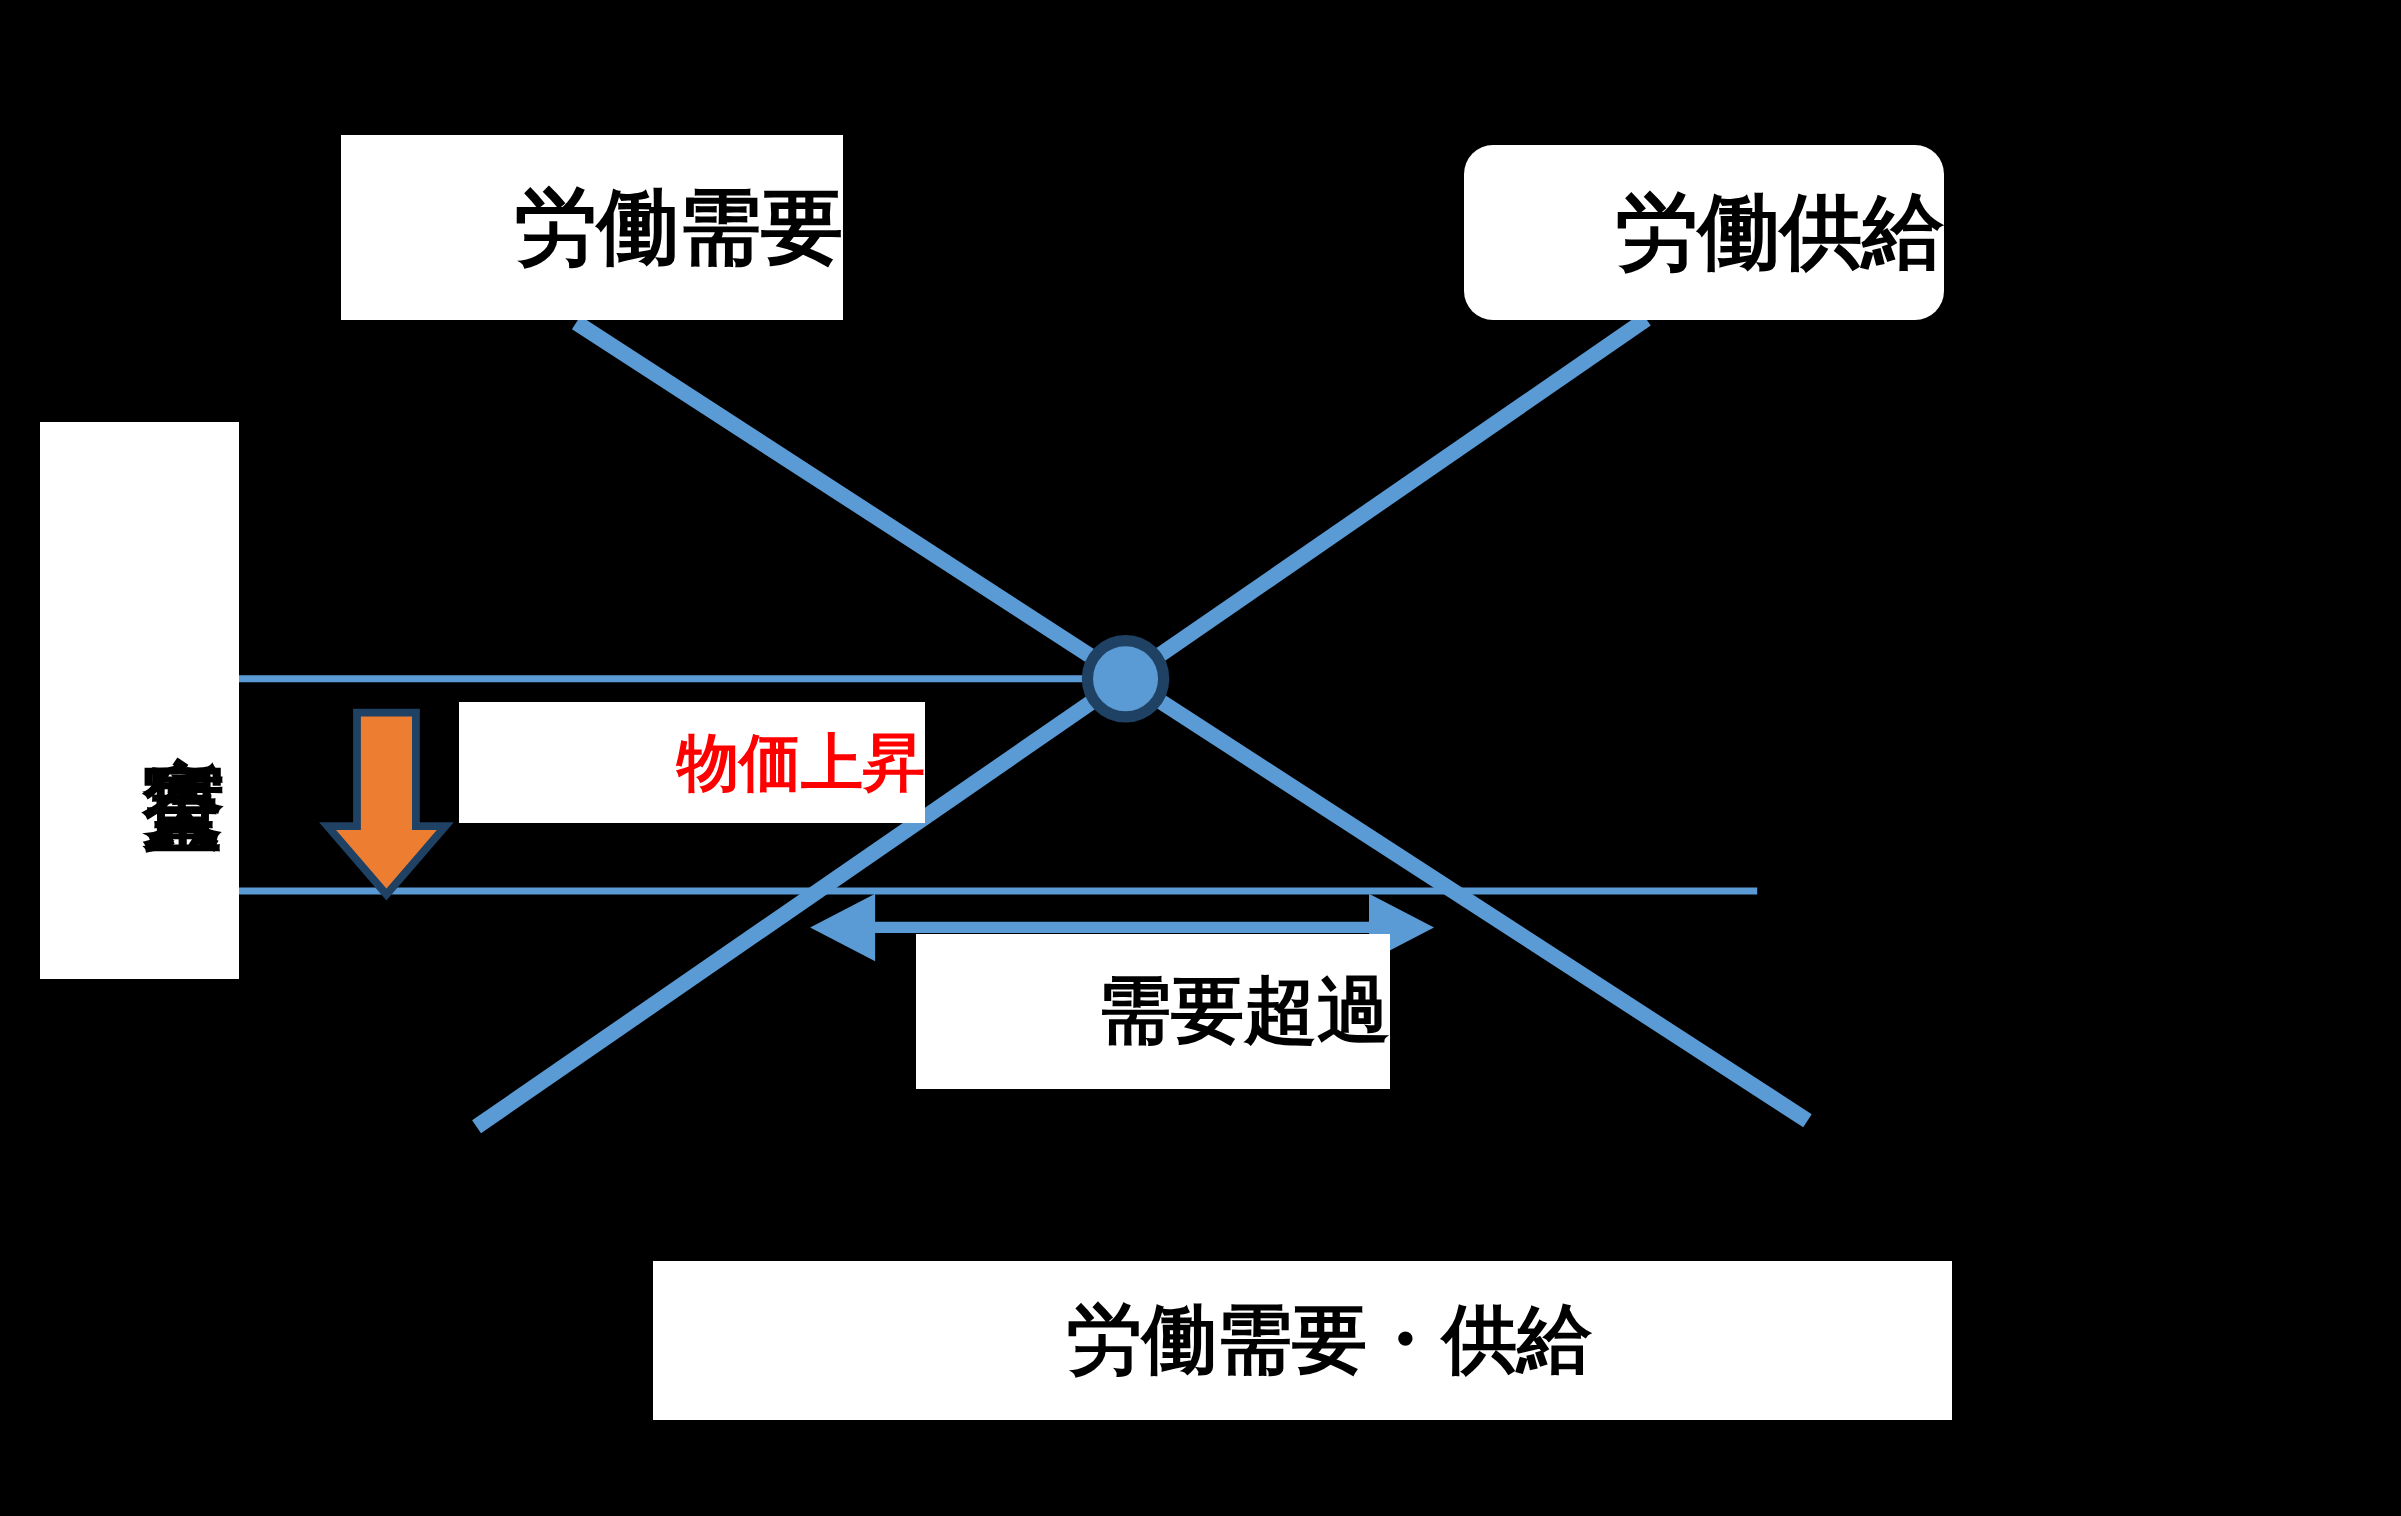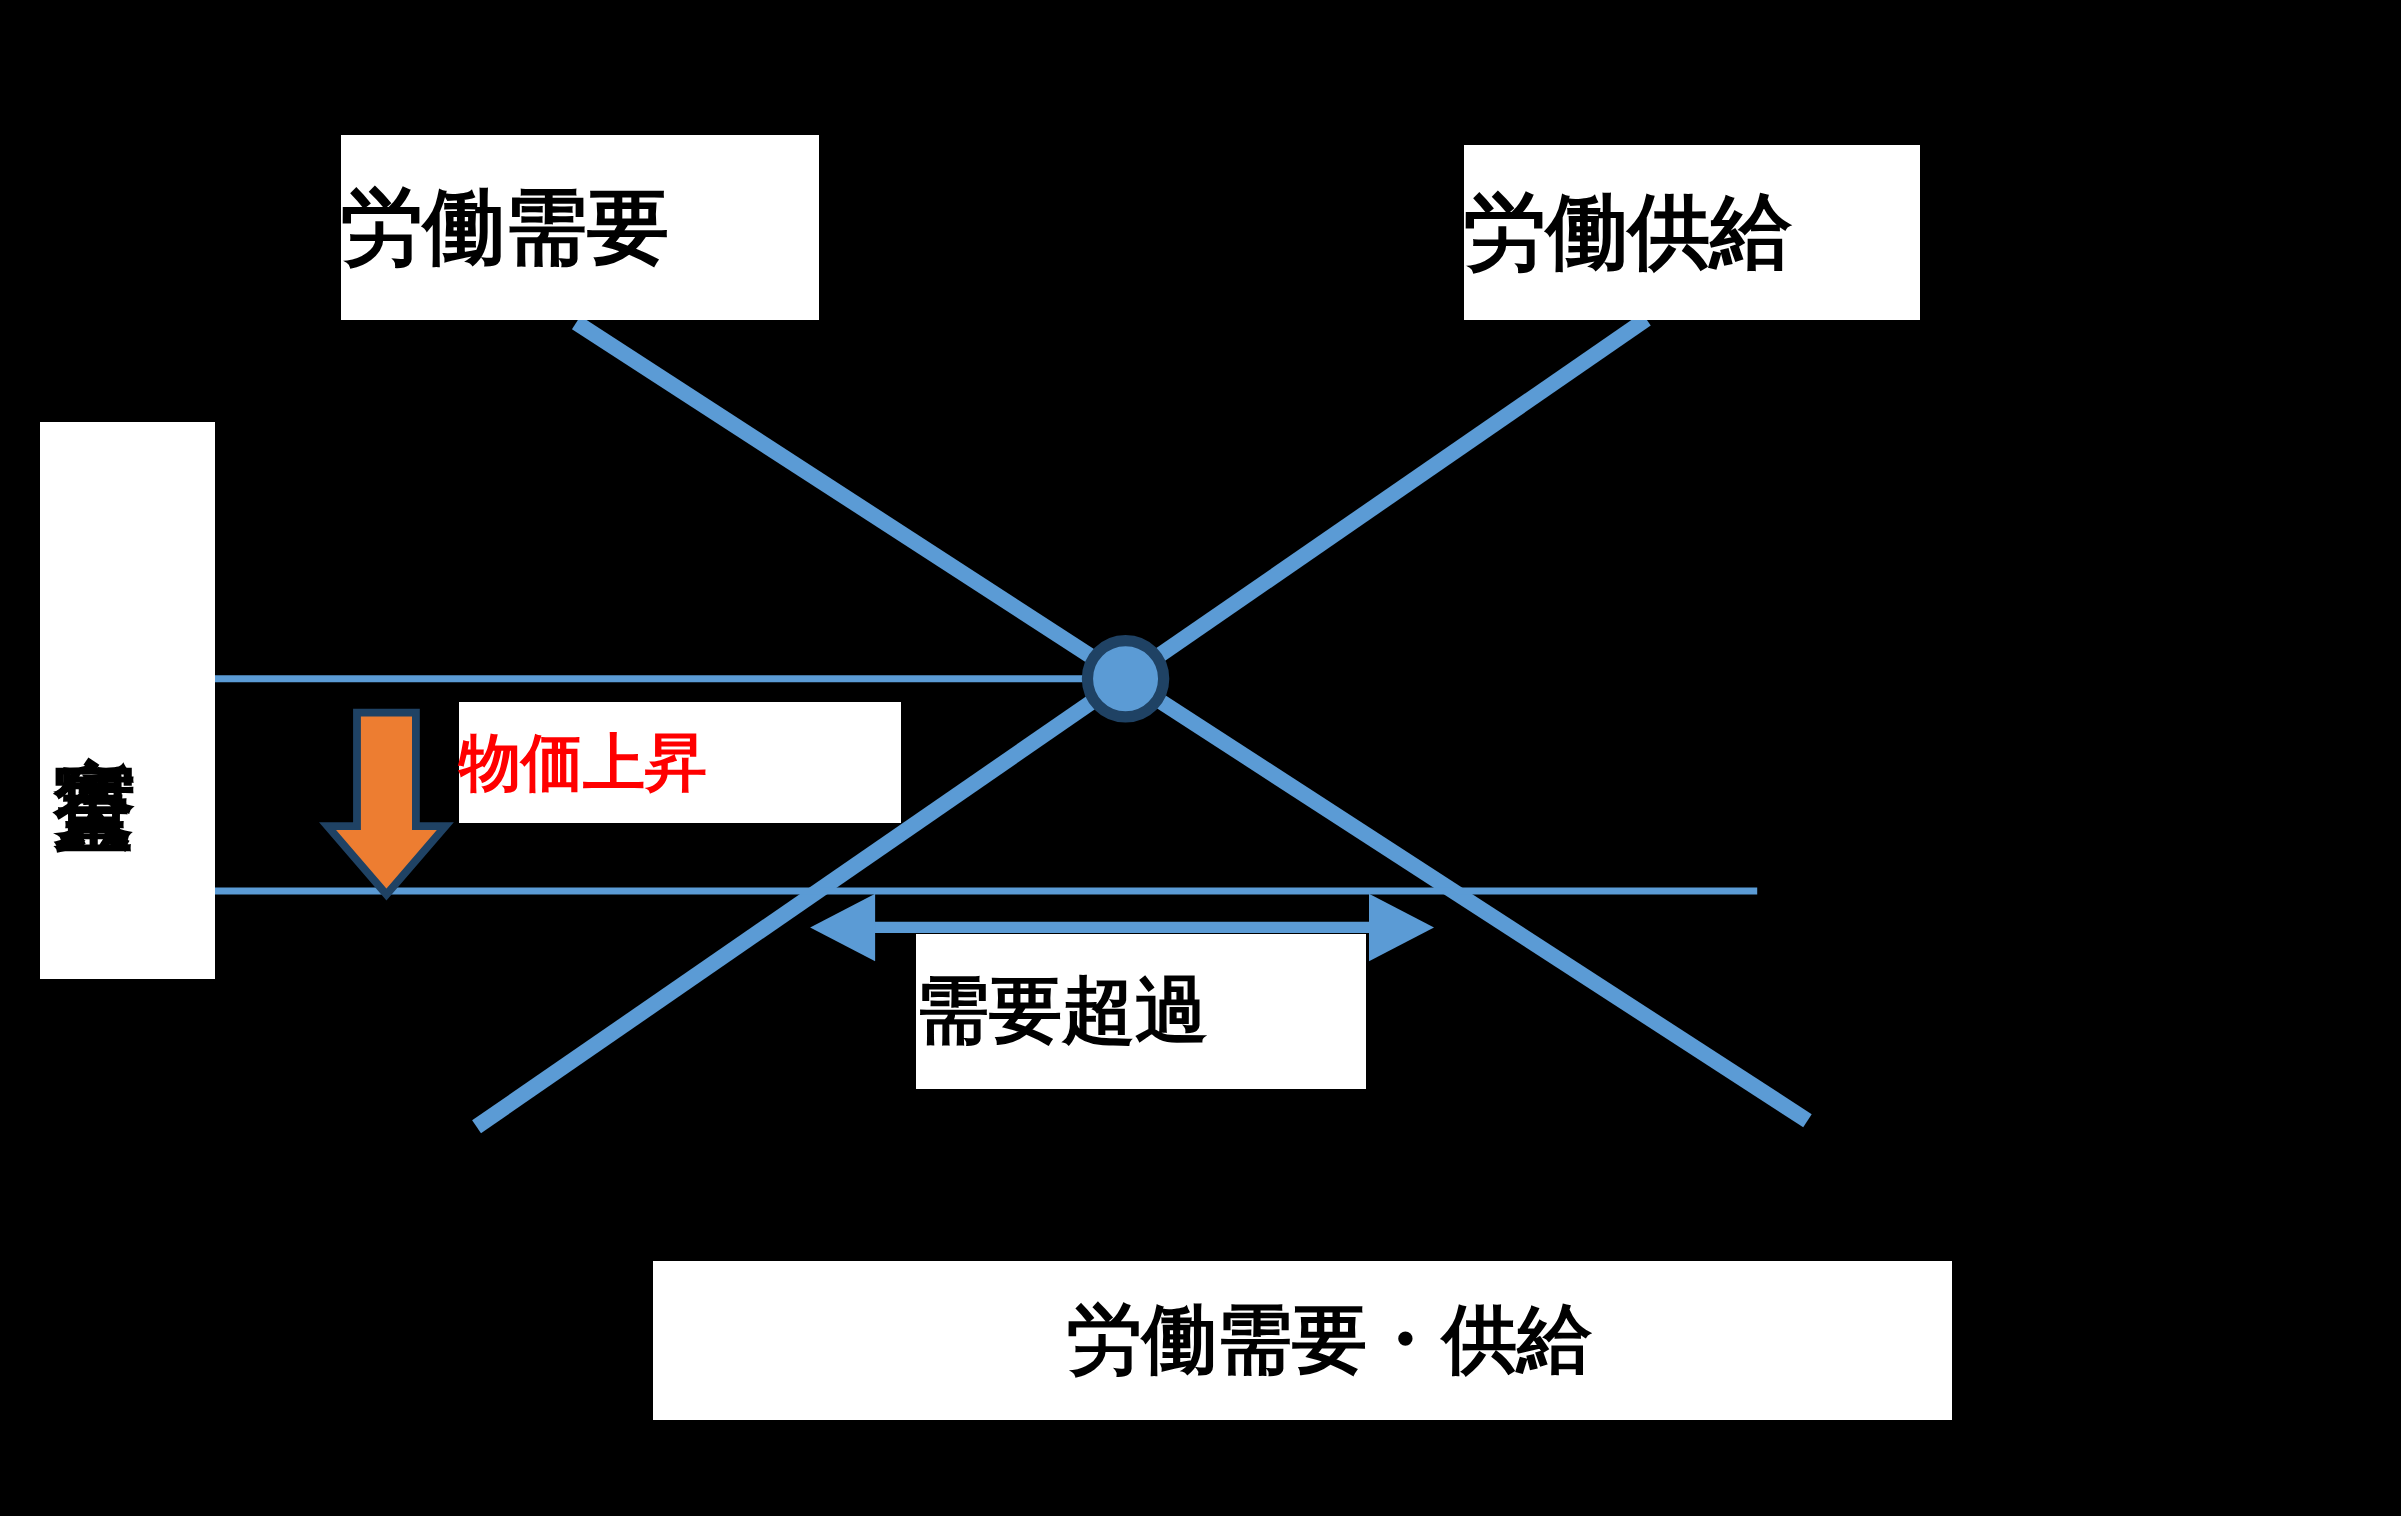--- a/index.html
+++ b/index.html
@@ -24,25 +24,26 @@
   .dbl-head{fill:var(--curve-blue);}
   .eq-circle{fill:var(--curve-blue);stroke:var(--dark-outline);stroke-width:13px;}
   .orange-arrow{fill:var(--arrow-orange);stroke:var(--dark-outline);stroke-width:9px;stroke-linejoin:miter;}
   .page-title{
     position:absolute;left:23.4px;top:7px;width:2340px;height:90px;
     font-size:80px;font-weight:bold;color:var(--label-text);line-height:90px;
     white-space:nowrap;letter-spacing:1.7px;
   }
   .label-box{
     position:absolute;background:var(--label-bg);color:var(--label-text);
-    display:flex;align-items:center;justify-content:flex-start;
+    display:flex;align-items:center;justify-content:flex-end;
     font-weight:bold;
+    padding-left:24px;
   }
   .box-labor-demand{left:341px;top:135px;width:478px;height:185px;font-size:82px;}
-  .box-labor-supply{left:1464px;top:145px;width:456px;height:175px;font-size:82px;}
+  .box-labor-supply{left:1464px;top:145px;width:456px;height:175px;font-size:82px;border-radius:29px;}
   .box-real-wage{
     left:40px;top:422px;width:175px;height:557px;font-size:82px;
   }
   .box-real-wage .vtext{
     writing-mode:vertical-rl;text-orientation:upright;letter-spacing:7px;
   }
   .box-price-rise{left:459px;top:702px;width:442px;height:121px;font-size:62px;color:var(--price-rise-text);}
   .box-excess-demand{left:916px;top:934px;width:450px;height:155px;font-size:73px;}
   .box-x-axis{left:653px;top:1261px;width:1299px;height:159px;font-size:75px;justify-content:center;padding-left:54px;box-sizing:border-box;}
 </style>

